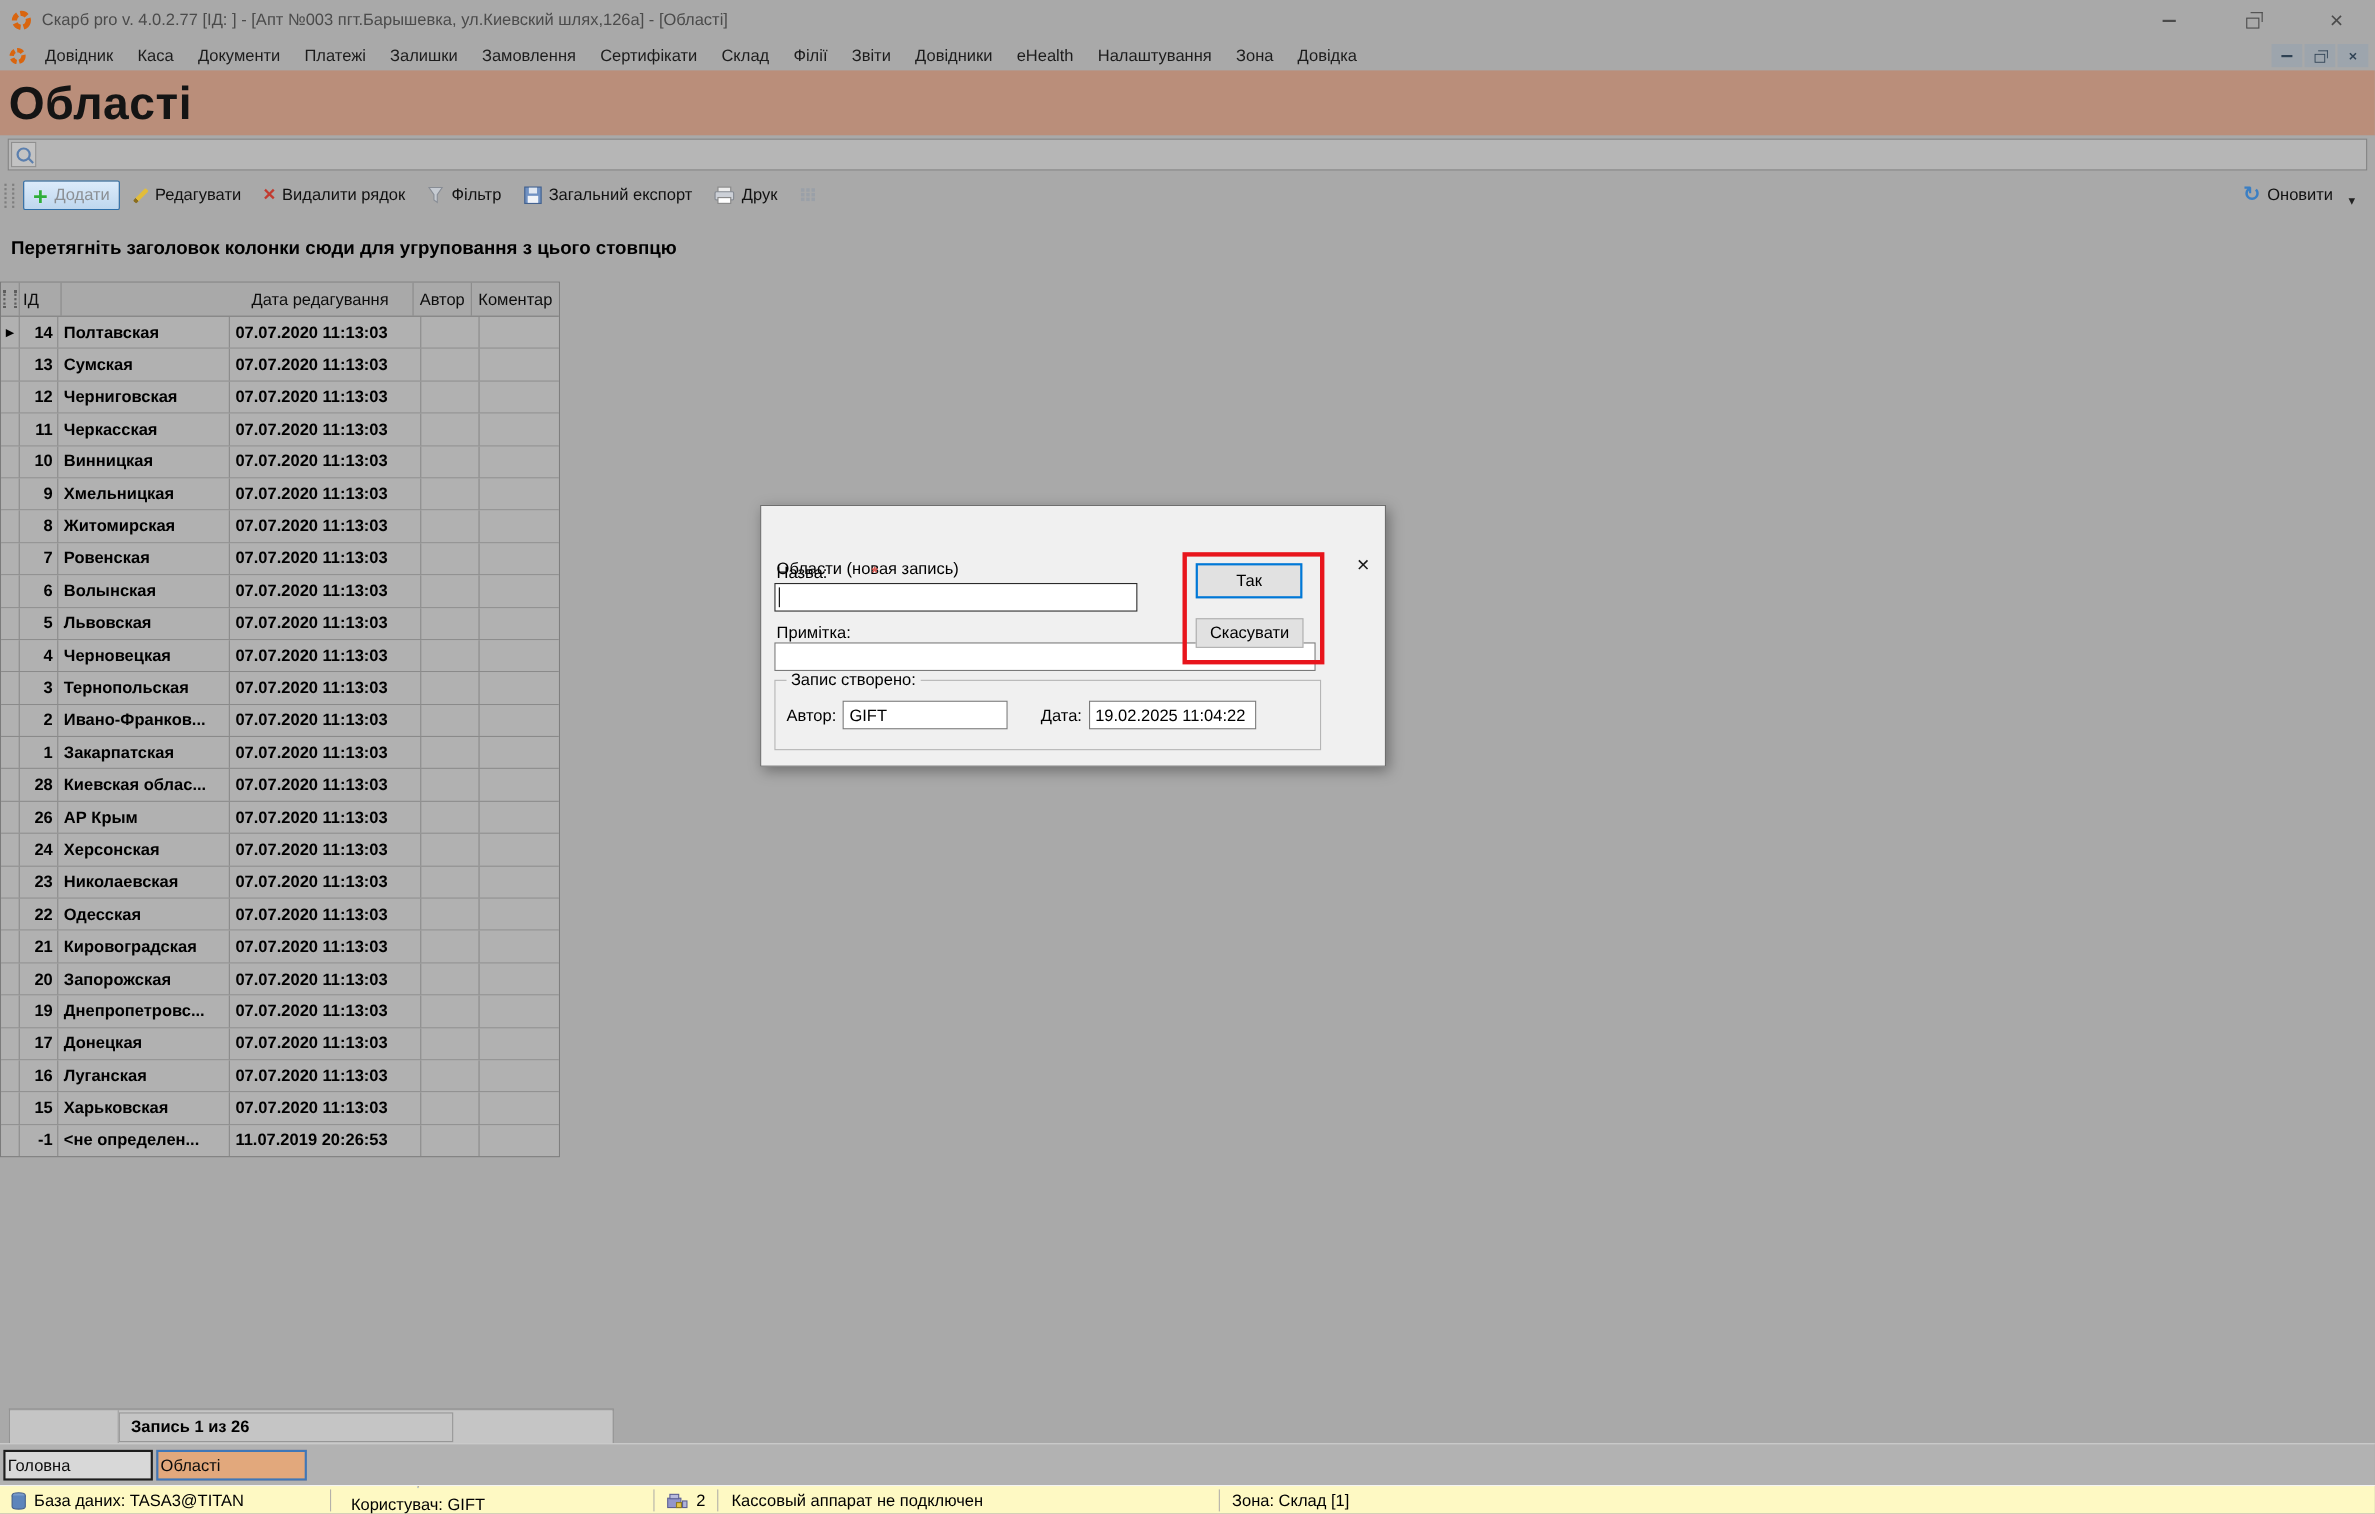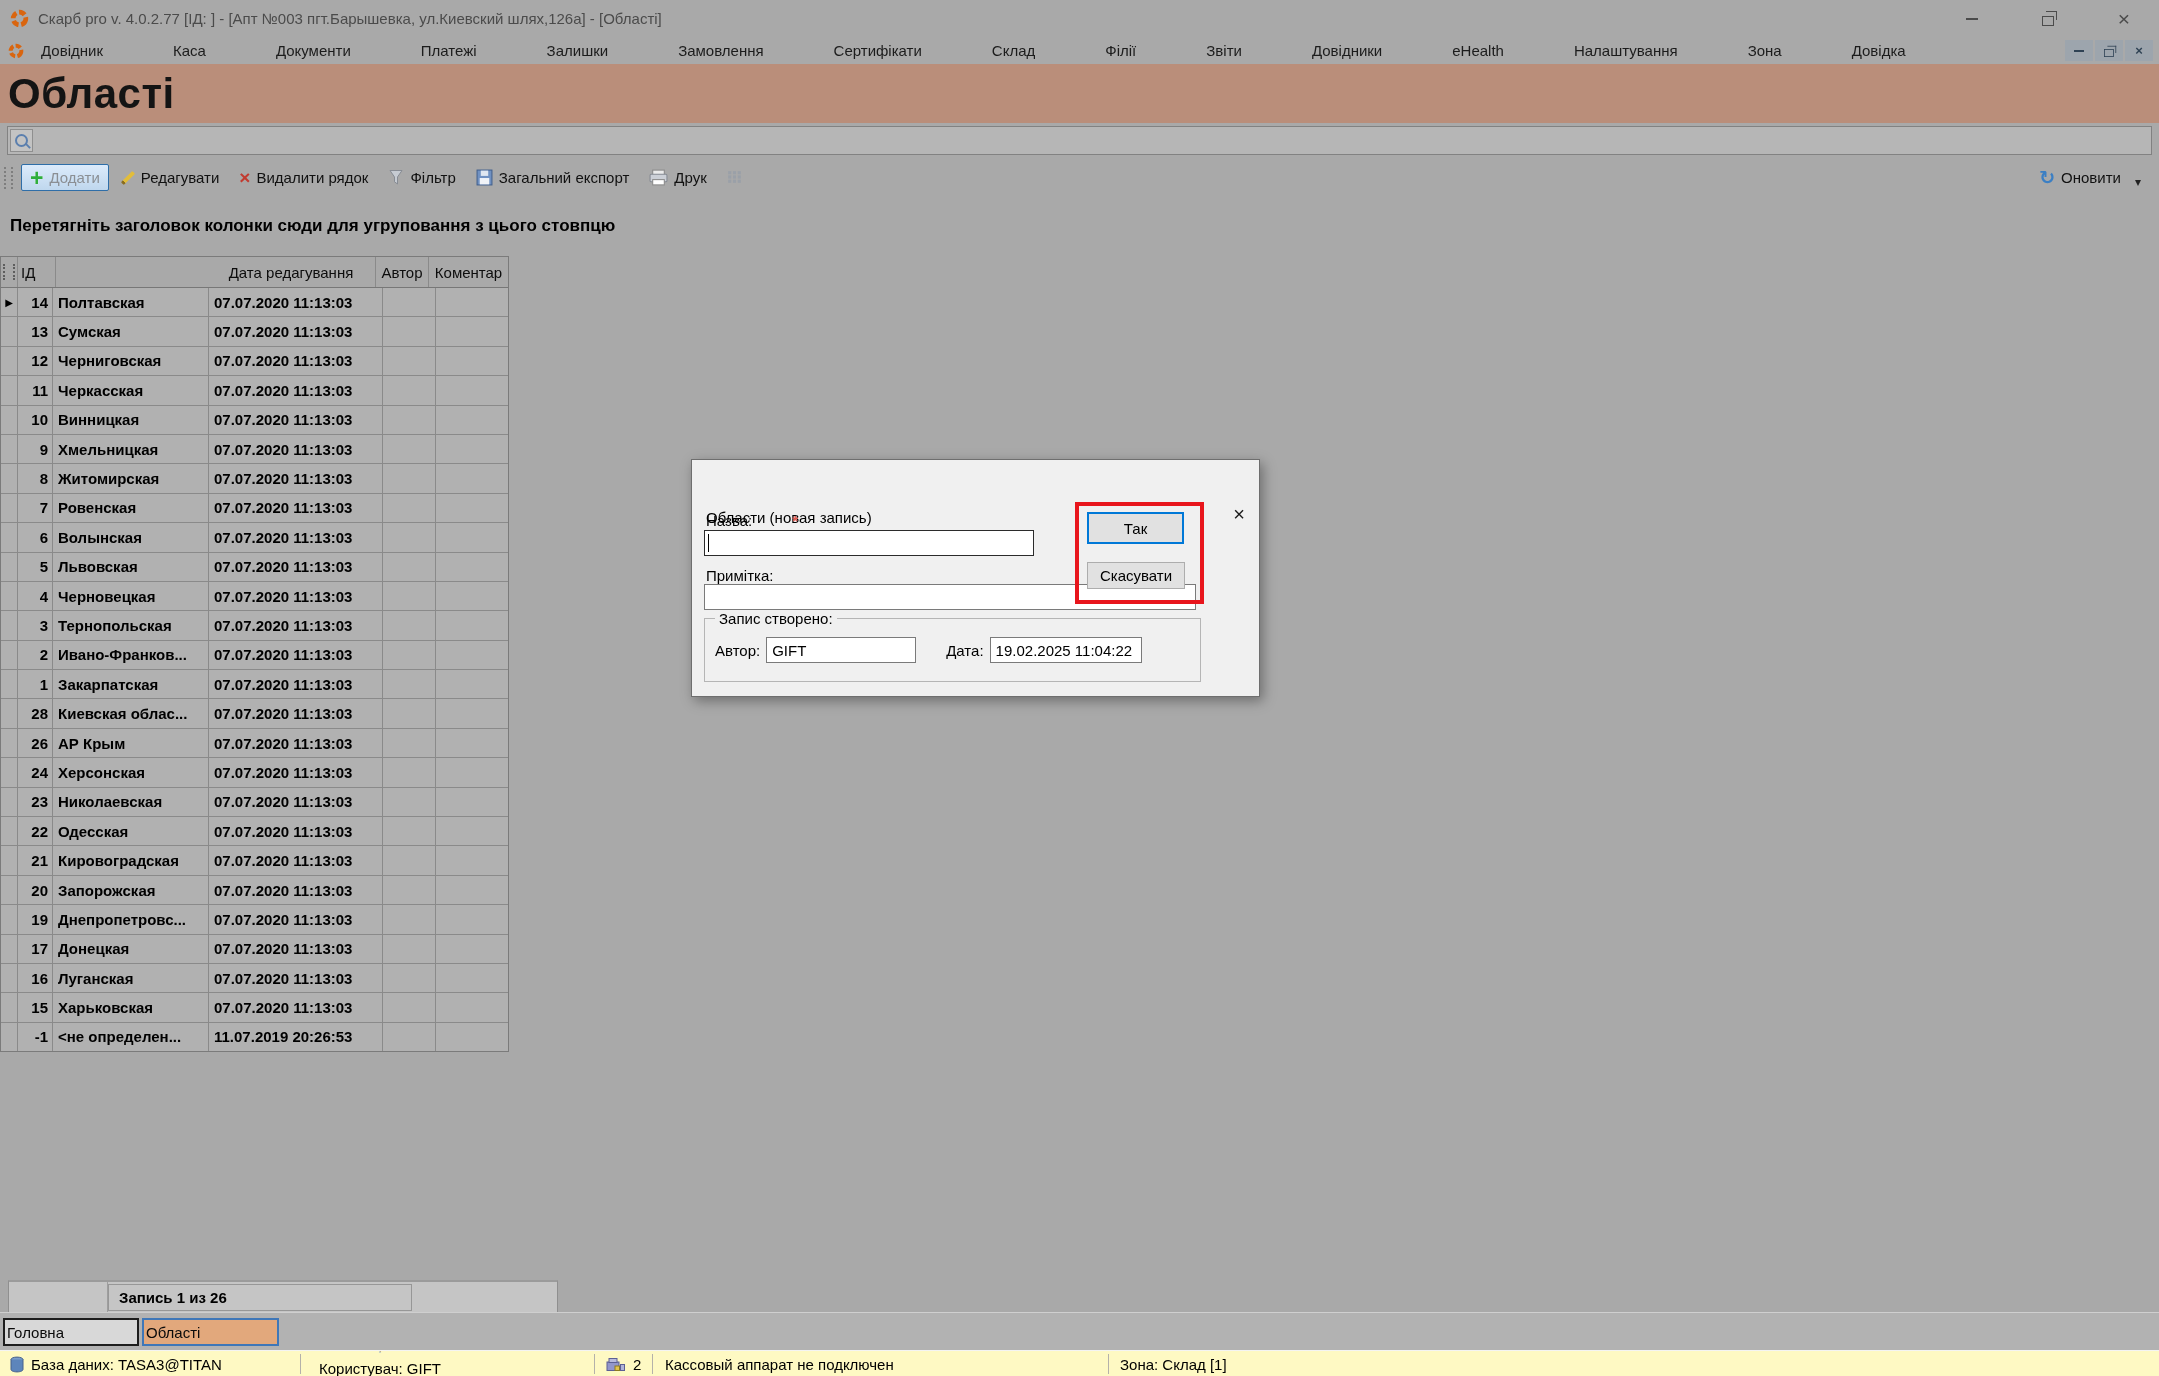--- a/index.html
+++ b/index.html
@@ -131,21 +131,21 @@
         <span class="restore-glyph"></span>
       </span>
     <span class="win-btn close-glyph">×</span>
   </div>
 </div>
 
 <div class="band menubar">
   <svg class="app-logo" viewBox="0 0 18 18">
     <circle cx="9" cy="9" r="6" fill="none" stroke="#d9650f" stroke-width="4.5" stroke-dasharray="6 2.5" transform="rotate(15 9 9)"></circle>
   </svg>
-  <nav style="display:flex;gap:48px;">
+  <nav style="display:flex;">
       <span class="menu-item">Довідник</span>
       <span class="menu-item">Каса</span>
       <span class="menu-item">Документи</span>
       <span class="menu-item">Платежі</span>
       <span class="menu-item">Залишки</span>
       <span class="menu-item">Замовлення</span>
       <span class="menu-item">Сертифікати</span>
       <span class="menu-item">Склад</span>
       <span class="menu-item">Філії</span>
       <span class="menu-item">Звіти</span>

